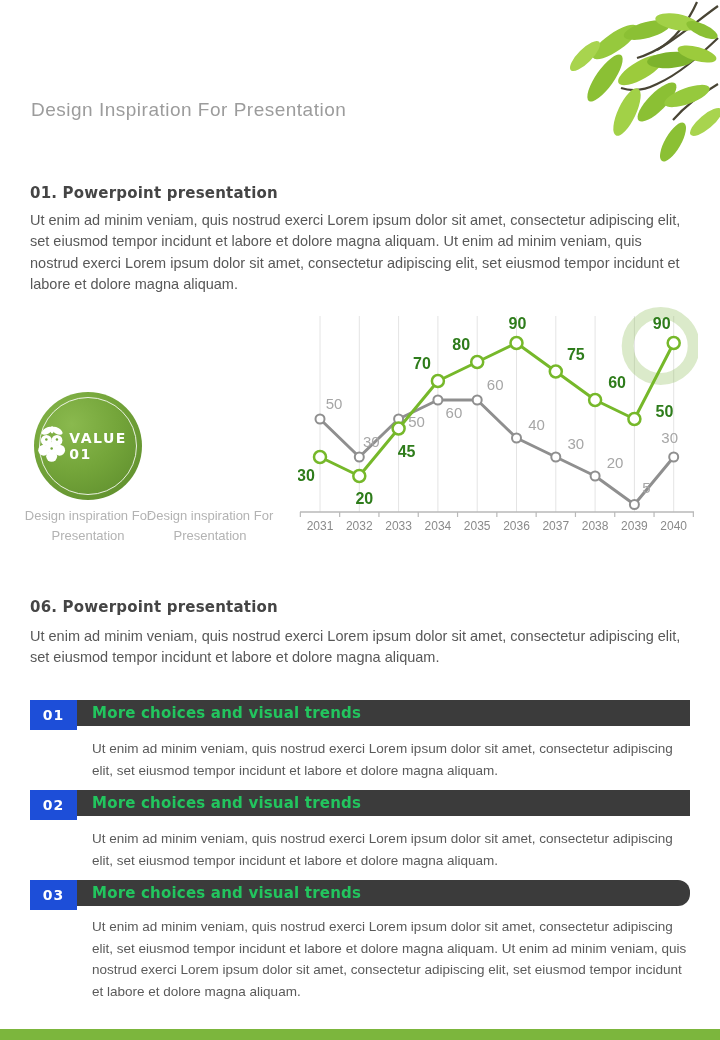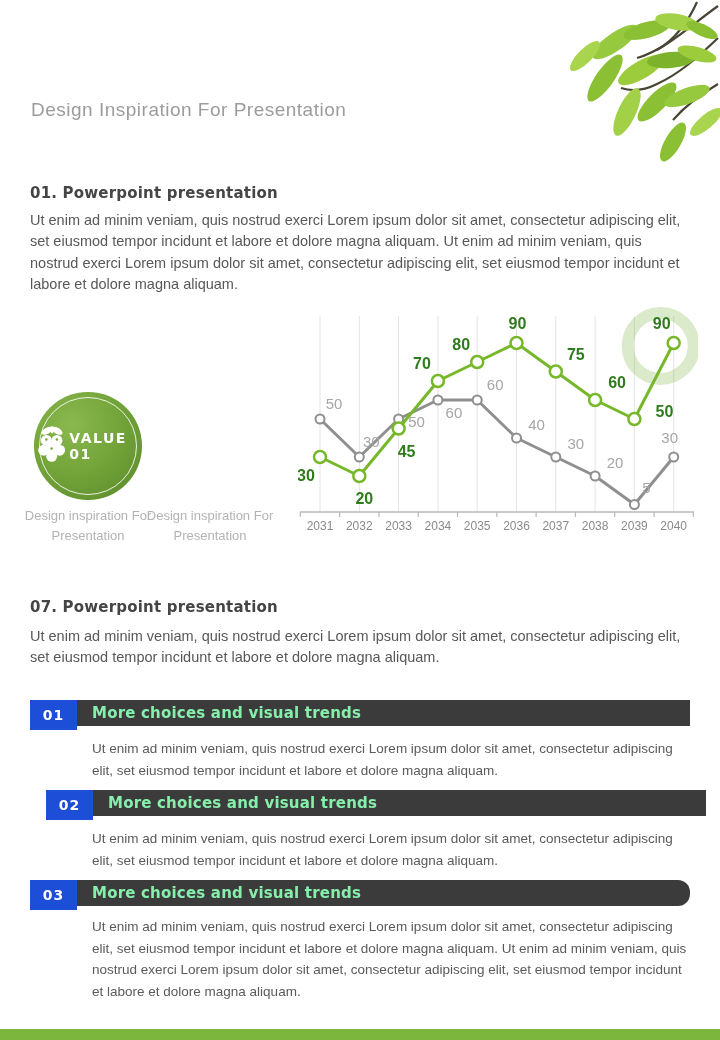--- a/index.html
+++ b/index.html
@@ -46,25 +46,25 @@
 
   
   .chart-svg { position:absolute; left:298px; top:300px; width:400px; height:240px; }
 
   
   .item-bar { position:absolute; left:30px; width:660px; height:26px; background:#3b3b3b; }
   .item-num { position:absolute; left:0; top:0; width:47px; height:30px; background:#1d4ed8;
               color:#fff; font-family:"DejaVu Sans", sans-serif; font-size:14px; font-weight:700;
               display:flex; align-items:center; justify-content:center; letter-spacing:1px; }
   .item-title { position:absolute; left:62px; top:0; height:26px; display:flex; align-items:center;
-                color:#86efac; font-family:"DejaVu Sans", sans-serif; font-size:15px; font-weight:700;
+                color:#22c55e; font-family:"DejaVu Sans", sans-serif; font-size:15px; font-weight:700;
                 letter-spacing:.2px; }
   .item-body { position:absolute; left:92px; width:598px; font-size:13.5px; line-height:1.6; color:#5a5a5a; }
   .bar1 { top:700px; } .body1 { top:738px; }
-  .bar2 { top:790px;margin-left:16px; } .body2 { top:828px; }
+  .bar2 { top:790px; } .body2 { top:828px; }
   .bar3 { top:880px;border-radius:12px; } .body3 { top:916px; }
 
   
   .footer-bar { position:absolute; left:0; bottom:0; width:720px; height:11px; background:#7cb63d; }
 </style>
 </head>
 <body>
 
 <div class="page">
 
@@ -190,21 +190,21 @@
       <circle cx="257.79999999999995" cy="71.5" r="6" fill="#fff" stroke="#76b82a" stroke-width="2.5"></circle>
       <text x="277.79999999999995" y="59.5" text-anchor="middle" font-size="16" font-weight="bold" fill="#2e7c1b">75</text>
       <circle cx="297.09999999999997" cy="100" r="6" fill="#fff" stroke="#76b82a" stroke-width="2.5"></circle>
       <text x="319.09999999999997" y="88" text-anchor="middle" font-size="16" font-weight="bold" fill="#2e7c1b">60</text>
       <circle cx="336.4" cy="119" r="6" fill="#fff" stroke="#76b82a" stroke-width="2.5"></circle>
       <text x="366.4" y="117" text-anchor="middle" font-size="16" font-weight="bold" fill="#2e7c1b">50</text>
       <circle cx="375.7" cy="43" r="6" fill="#fff" stroke="#76b82a" stroke-width="2.5"></circle>
       <text x="363.7" y="29" text-anchor="middle" font-size="16" font-weight="bold" fill="#2e7c1b">90</text>
     </svg>
 
-  <div class="sec-head s2">07. Powerpoint  presentation</div>
+  <div class="sec-head s2">06. Powerpoint  presentation</div>
   <div class="sec-body s2">Ut enim ad minim veniam, quis nostrud exerci  Lorem ipsum dolor sit amet, consectetur adipiscing elit, set eiusmod tempor incidunt et labore et dolore magna aliquam.</div>
 
   <div class="item-bar bar1">
     <div class="item-num">01</div>
     <div class="item-title">More choices and visual trends</div>
   </div>
   <div class="item-body body1">Ut enim ad minim veniam, quis nostrud exerci  Lorem ipsum dolor  sit amet, consectetur adipiscing  elit, set eiusmod  tempor incidunt  et labore  et dolore  magna aliquam.</div>
 
   <div class="item-bar bar2">
     <div class="item-num">02</div>

